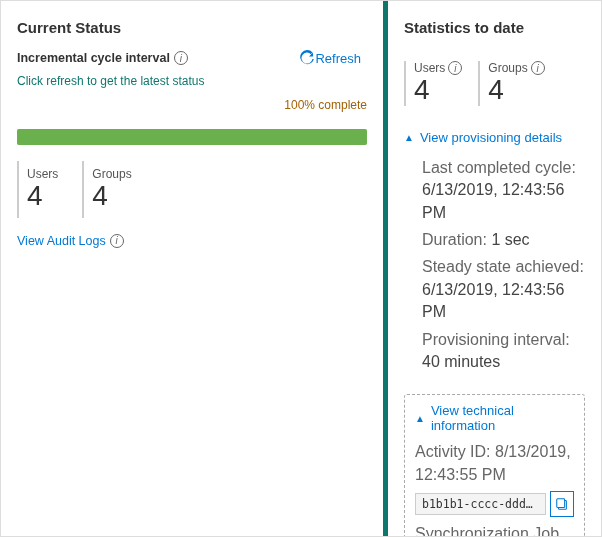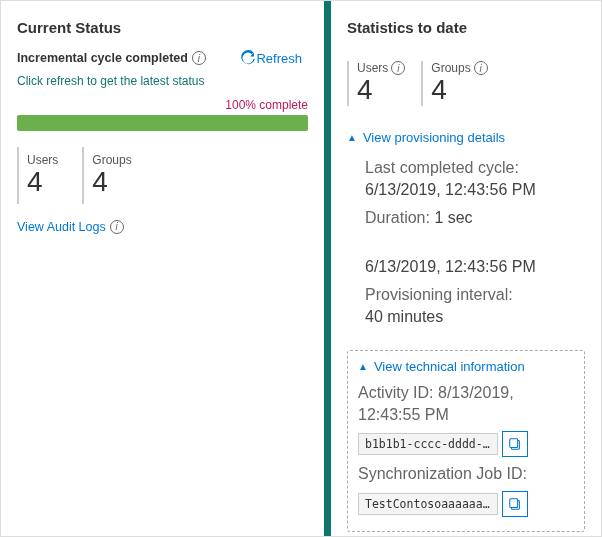--- a/index.html
+++ b/index.html
@@ -13,22 +13,22 @@
       overflow: hidden;
     }
     .container {
       display: flex;
       width: 602px;
       height: 537px;
       border: 1px solid #ddd;
     }
     
     .left-panel {
-      width: 330px;
-      border-right: 7px solid #0f766e;
+      width: 387px;
+      border-right: 5px solid #0f766e;
       padding: 18px 16px;
       flex-shrink: 0;
     }
     .panel-title {
       font-size: 15px;
       font-weight: 600;
       margin-bottom: 10px;
     }
     .incremental-row {
       display: flex;
@@ -77,22 +77,22 @@
       font-size: 12px;
       color: #0f766e;
       margin-bottom: 10px;
     }
     .progress-container {
       margin-bottom: 6px;
     }
     .progress-label {
       text-align: right;
       font-size: 12px;
-      color: #be185d;
-      margin-bottom: 3px;
+      color: #a16207;
+      margin-bottom: 17px;
     }
     .progress-bar-bg {
       width: 100%;
       height: 16px;
       background: #e0e0e0;
       border-radius: 2px;
     }
     .progress-bar-fill {
       height: 100%;
       background: #6ab04c;
@@ -244,21 +244,21 @@
   </style>
 </head>
 <body>
 
 <div class="container">
 
   <div class="left-panel">
     <div class="panel-title">Current Status</div>
     <div class="incremental-row">
       <div class="incremental-label">
-        <span>Incremental cycle completed</span>
+        <span>Incremental cycle interval</span>
         <span class="info-icon">i</span>
       </div>
       <button class="refresh-btn">
         <svg class="refresh-icon" viewBox="0 0 16 16" fill="#0078d4">
           <path d="M13.5 2.5A7 7 0 1 0 14.95 9h-1.52A5.5 5.5 0 1 1 12.1 4.4L10 6.5h4v-4l-1.5 1.5-.5-.5z"></path>
         </svg>
         <span>Refresh</span>
       </button>
     </div>
     <div class="click-refresh-text">Click refresh to get the latest status</div>
@@ -312,20 +312,21 @@
         <div class="detail-row">
           <span class="detail-label">Last completed cycle:</span>
           <br>
           <span>6/13/2019, 12:43:56 PM</span>
         </div>
         <div class="detail-row">
           <span class="detail-label">Duration:</span>
           <span>1 sec</span>
         </div>
         <div class="detail-row">
+          <span class="detail-label">Steady state achieved:</span>
           <br>
           <span>6/13/2019, 12:43:56 PM</span>
         </div>
         <div class="detail-row">
           <span class="detail-label">Provisioning interval:</span>
           <br>
           <span>40 minutes</span>
         </div>
       </div>
     </div>

